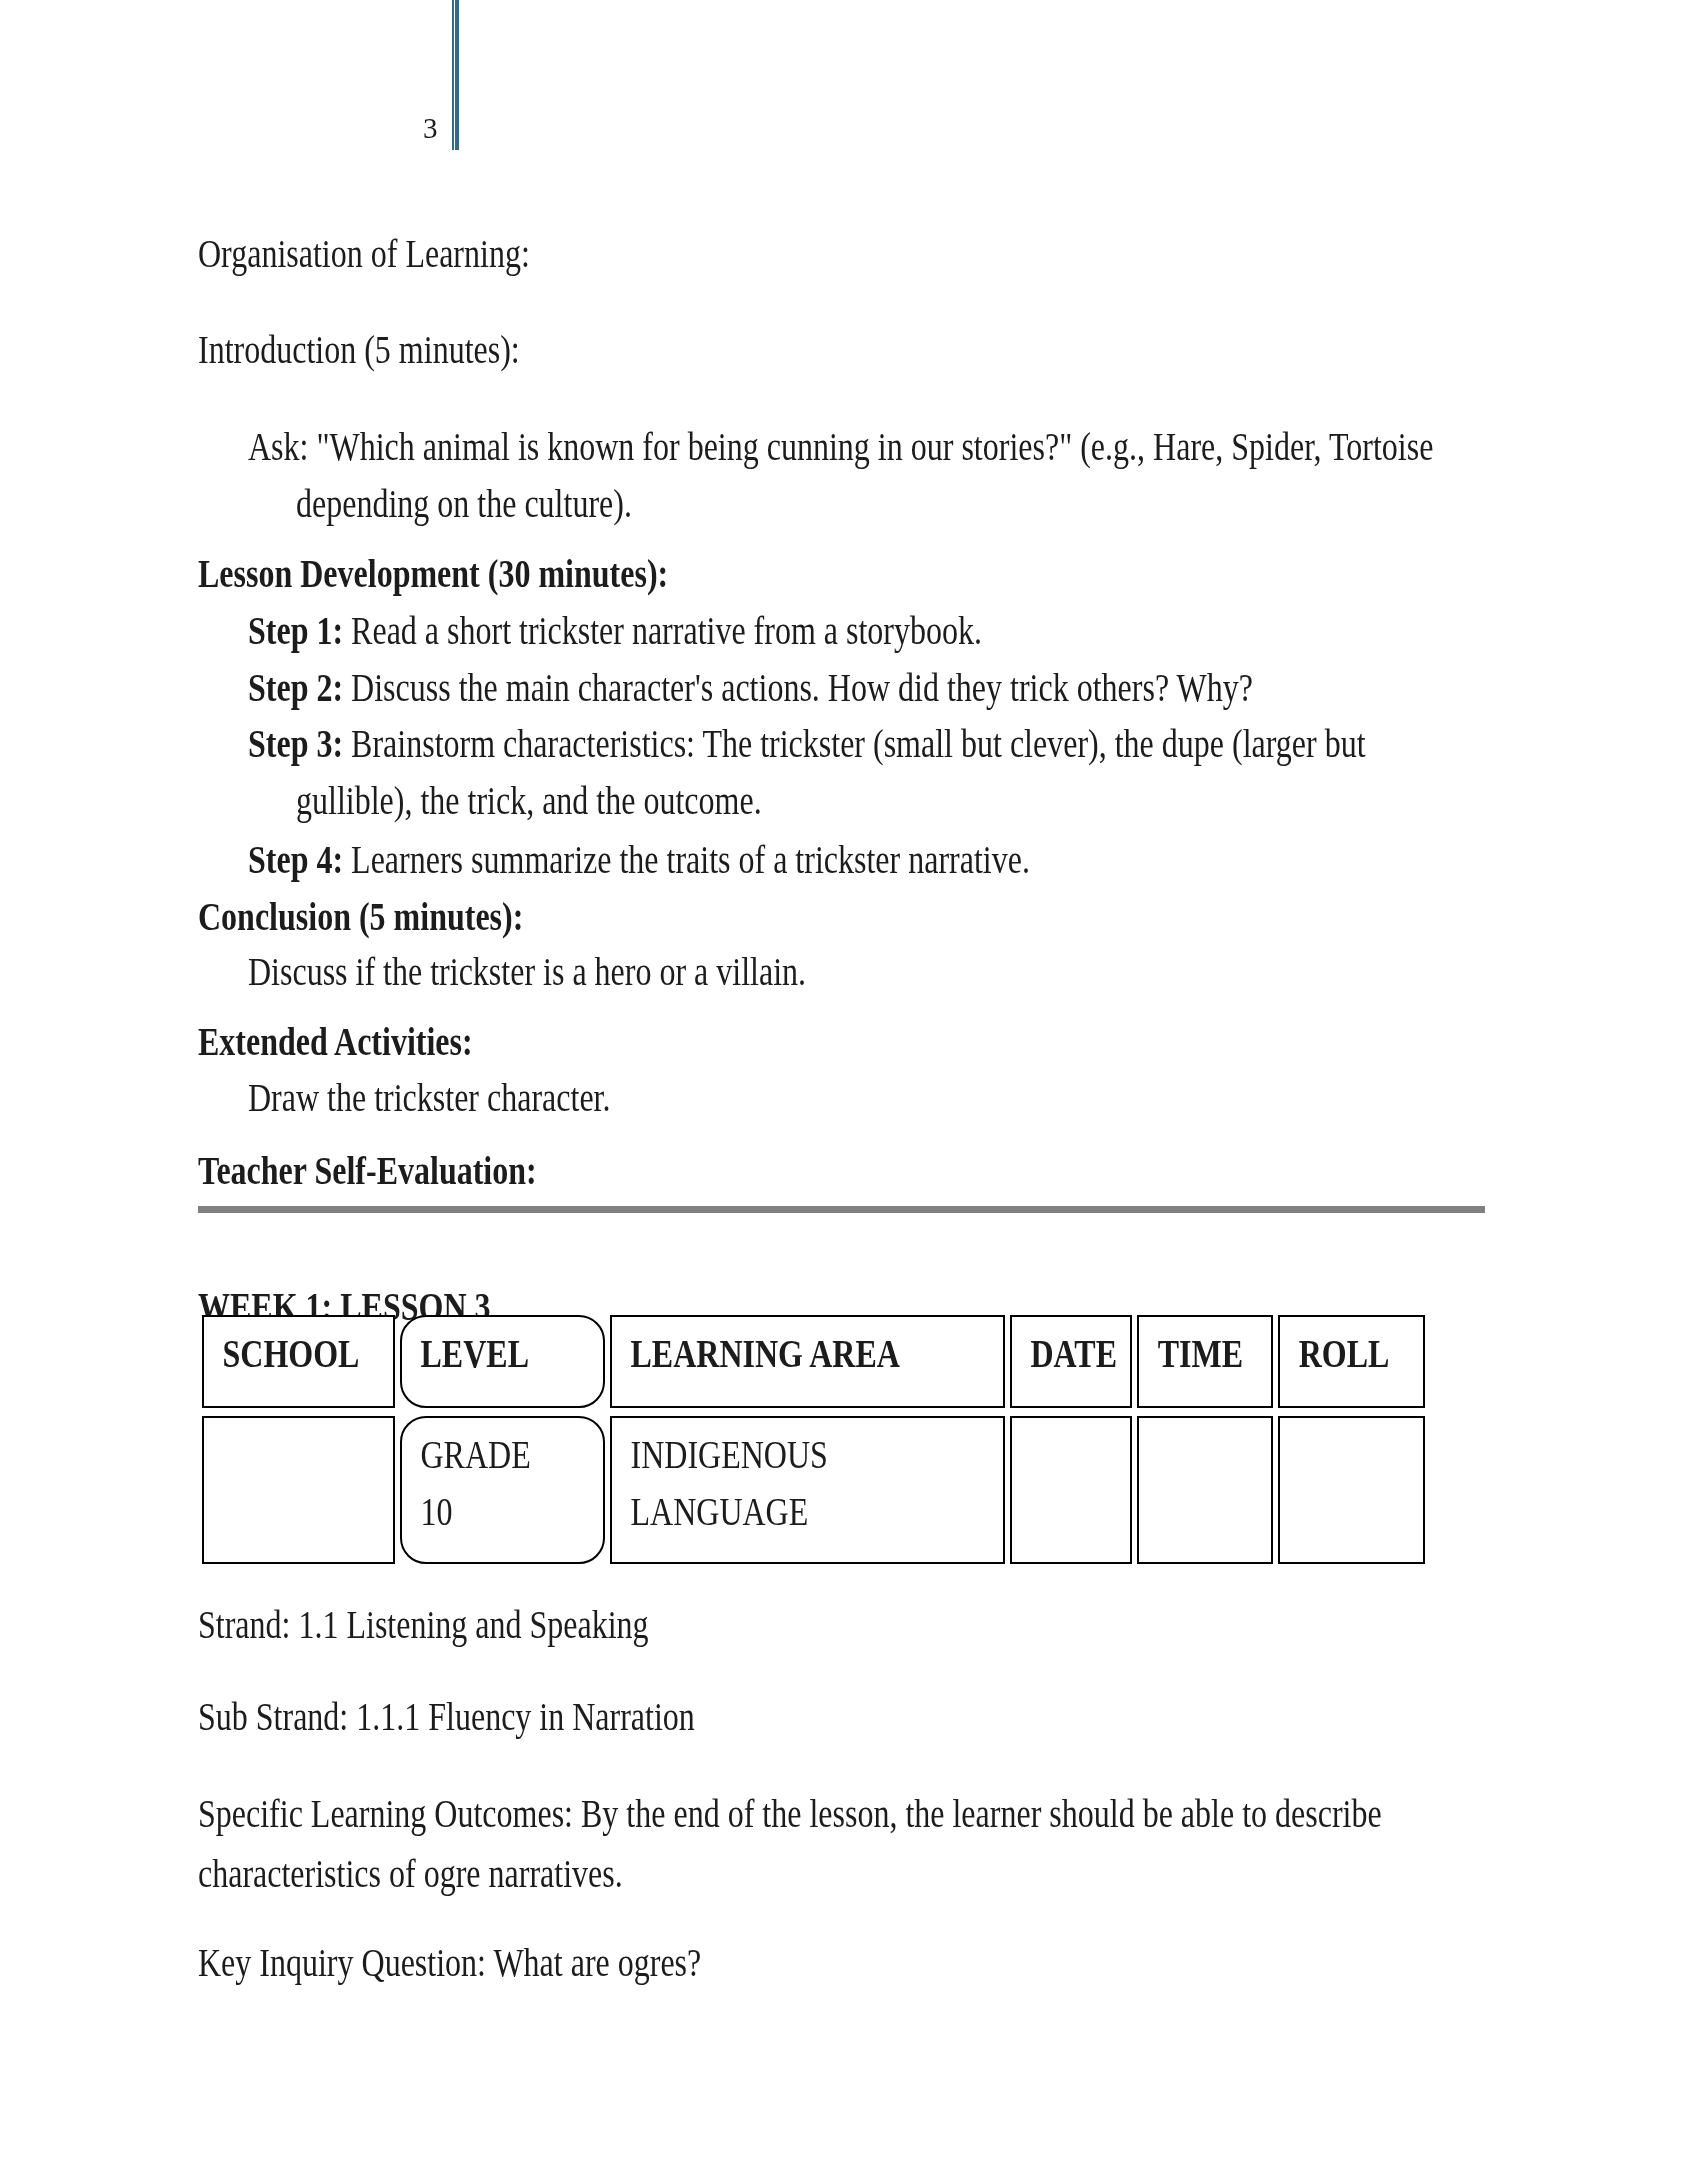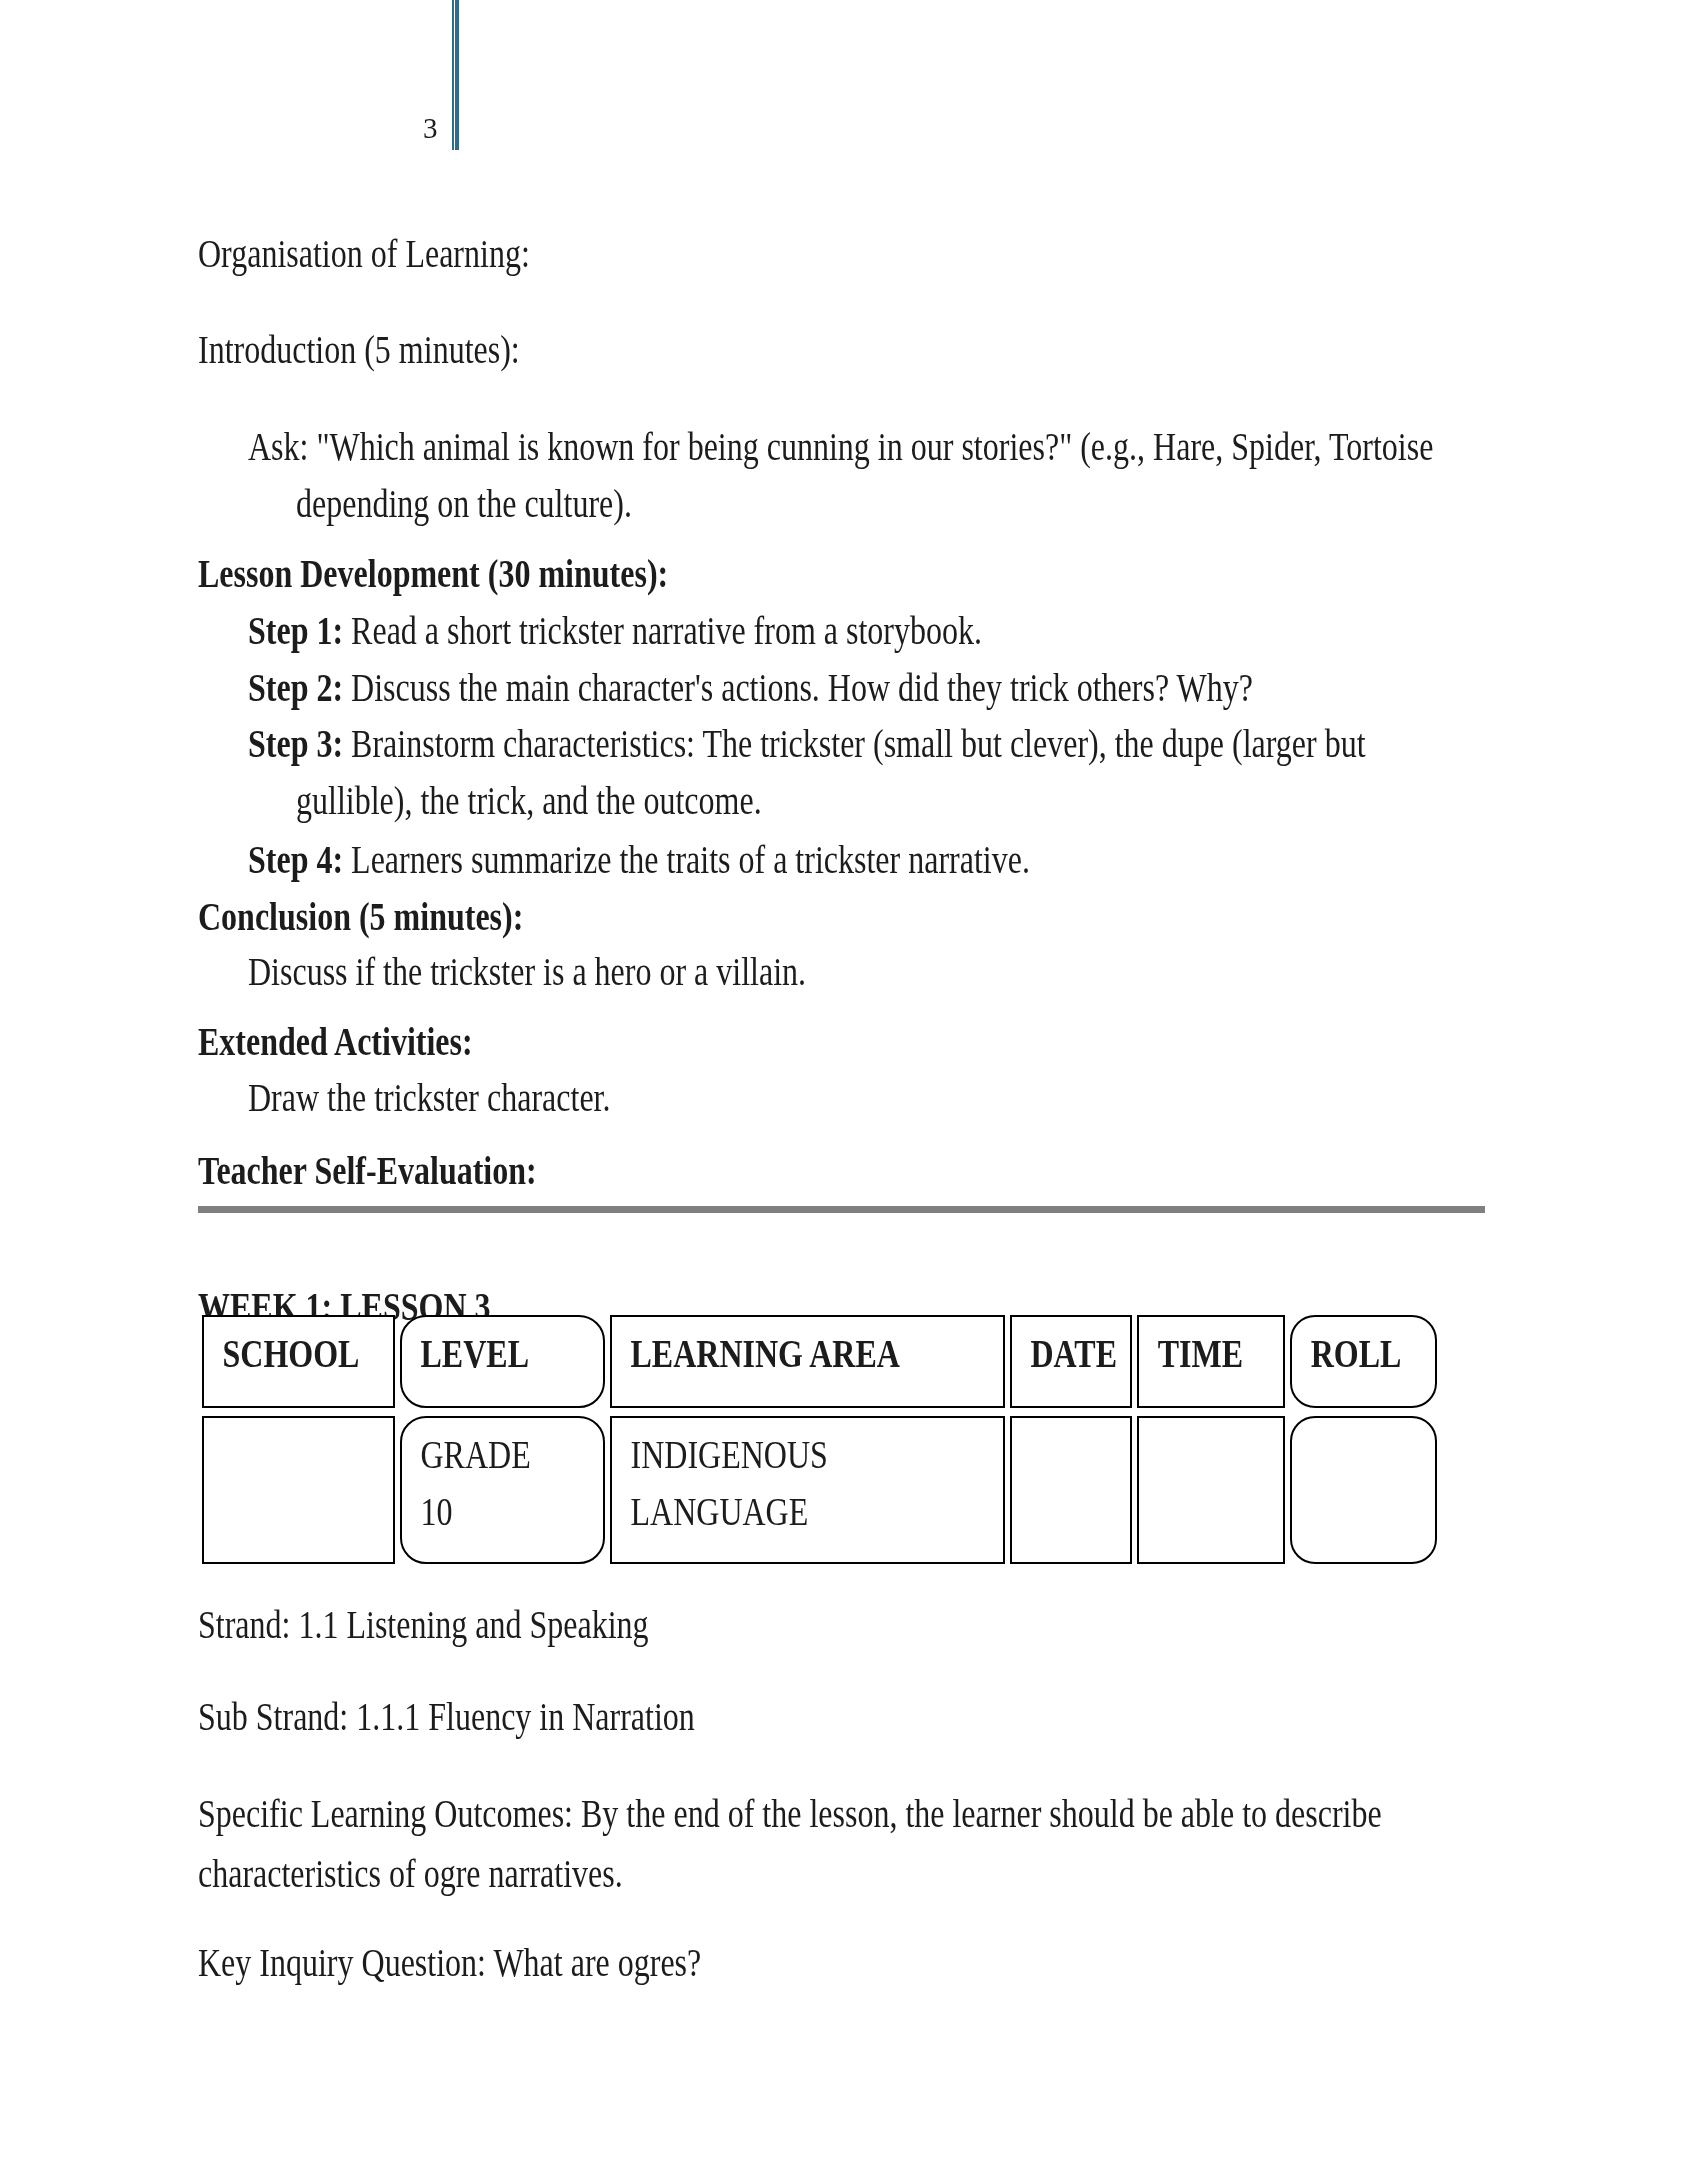--- a/index.html
+++ b/index.html
@@ -60,21 +60,21 @@
   td .cell {
     display: inline-block;
     font-size: 32px;
     line-height: 46px;
     white-space: pre-line;
     transform: scaleY(1.25);
     transform-origin: 0 0;
   }
   
   .c0 { width: 193px; } .c1 { width: 205px; border-radius: 26px; } .c2 { width: 395px; }
-  .c3 { width: 120px; } .c4 { width: 148px; } .c5 { width: 147px; border-radius: 25px; }
+  .c3 { width: 120px; } .c4 { width: 136px; } .c5 { width: 147px; }
   
   .y-org   { top: 192px;  left: 198px; }
   .y-intro { top: 288px;  left: 198px; }
   .y-ask   { top: 385px;  left: 248px; }
   .y-ldev  { top: 512px;  left: 198px; }
   .y-s1    { top: 569px;  left: 248px; }
   .y-s2    { top: 626px;  left: 248px; }
   .y-s3    { top: 682px; left: 248px; }
   .y-s4    { top: 798px; left: 248px; }
   .y-conc  { top: 855px; left: 198px; }

